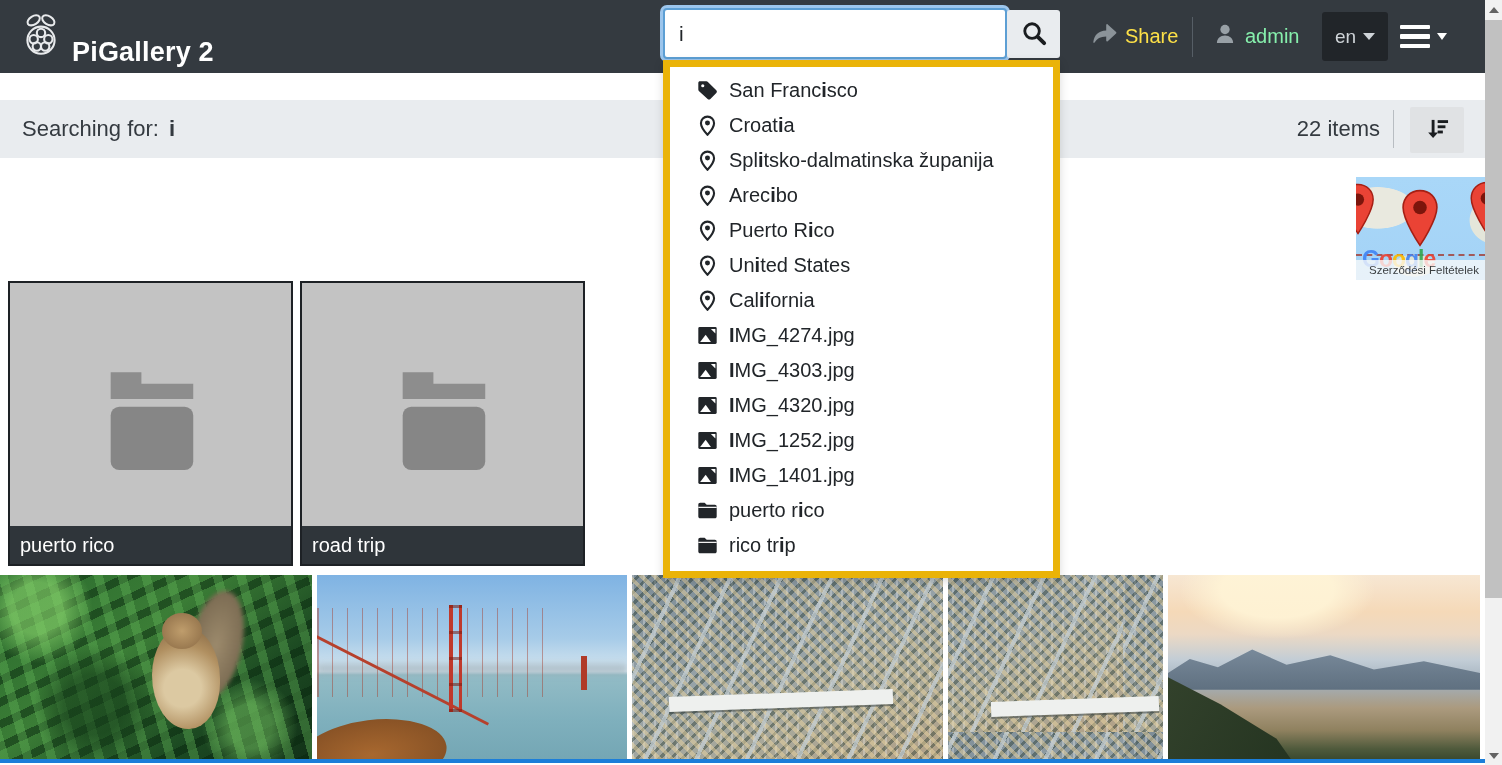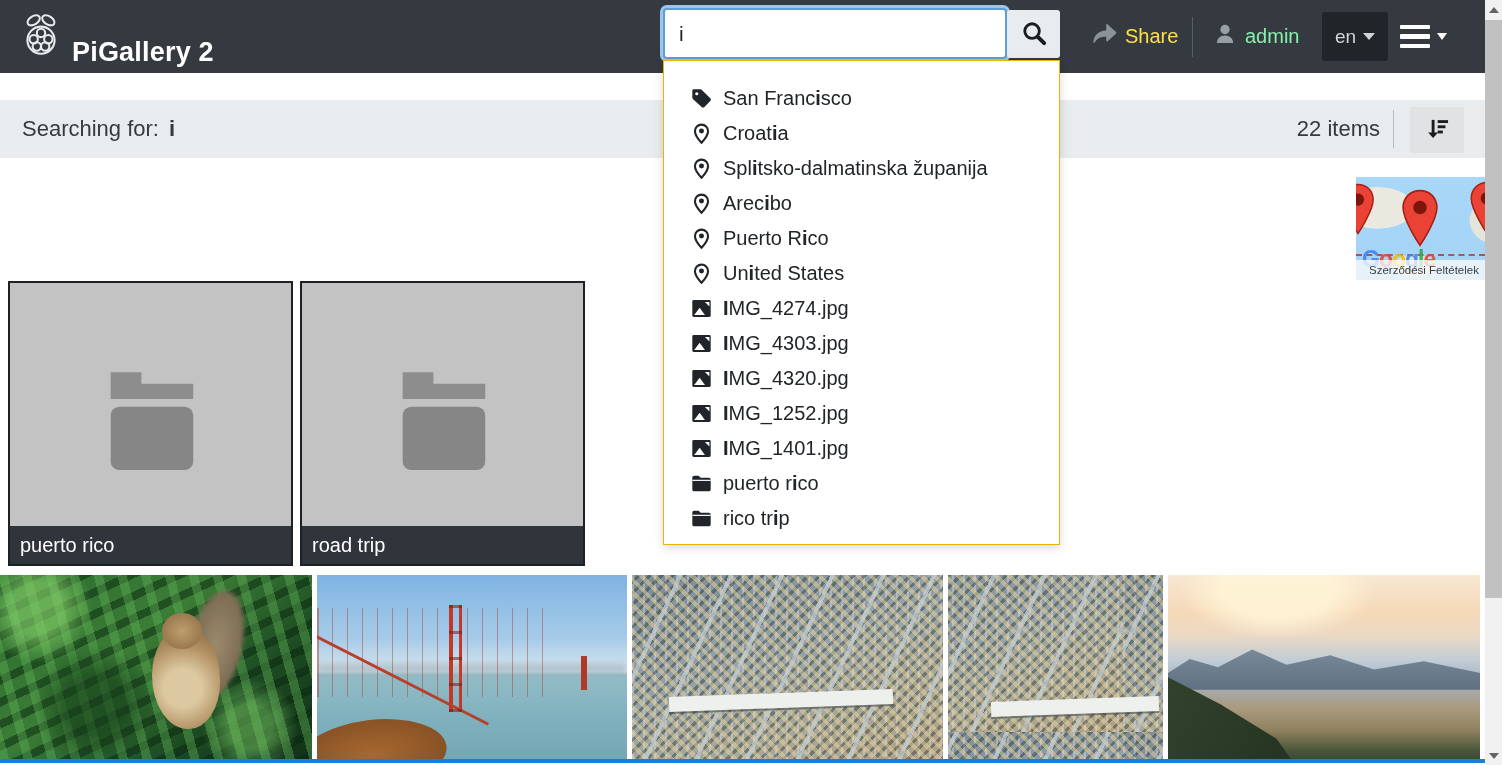--- a/index.html
+++ b/index.html
@@ -37,21 +37,21 @@
     font-size:22px; color:#343a40; gap:10px; }
   #status-text b { font-weight:700; }
   #item-count { position:absolute; right:122px; top:0; height:58px; display:flex; align-items:center;
     font-size:22px; color:#343a40; }
   #status-divider { position:absolute; left:1393px; top:10px; width:1px; height:38px; background:#b8bdc2; }
   #sort-btn { position:absolute; left:1410px; top:7px; width:54px; height:46px; background:#e0e2e4;
     border:none; border-radius:2px; cursor:pointer; display:flex; align-items:center; justify-content:center; }
 
   
   #dropdown { position:absolute; left:663px; top:60px; width:397px; background:#fff;
-    border:1px solid #eab308; box-shadow:0 3px 9px rgba(0,0,0,.15); z-index:50; padding:20px 0 8px 0; }
+    border:7px solid #eab308; box-shadow:0 3px 9px rgba(0,0,0,.15); z-index:50; padding:6px 0 8px 0; }
   .ac-item { height:35px; display:flex; align-items:center; gap:11px; padding-left:27px;
     font-size:20px; color:#212529; cursor:pointer; white-space:nowrap; }
   .ac-item .ico { width:21px; height:21px; flex:0 0 21px; display:flex; }
   .ac-item b { font-weight:700; }
 
   
   #map-thumb { position:absolute; left:1356px; top:177px; width:154px; height:103px; overflow:hidden;
     cursor:pointer; z-index:4;
     background:
       radial-gradient(ellipse 60px 34px at 14% 30%, #e9e9df 0 60%, transparent 62%),
@@ -280,20 +280,29 @@
   <div class="ac-item">
     <span class="ico">
         <svg viewBox="0 0 16 16" width="21" height="21">
           <path d="M8 1.2a5 5 0 0 0-5 5c0 3.4 5 8.8 5 8.8s5-5.4 5-8.8a5 5 0 0 0-5-5z" fill="none" stroke="#212529" stroke-width="1.6"></path>
           <circle cx="8" cy="6.1" r="1.9" fill="#212529"></circle>
         </svg>
       </span>
     <span class="lbl"><span>Un</span><b>i</b><span>ted States</span></span>
   </div>
 
+  <div class="ac-item">
+    <span class="ico">
+        <svg viewBox="0 0 16 16" width="21" height="21">
+          <path d="M8 1.2a5 5 0 0 0-5 5c0 3.4 5 8.8 5 8.8s5-5.4 5-8.8a5 5 0 0 0-5-5z" fill="none" stroke="#212529" stroke-width="1.6"></path>
+          <circle cx="8" cy="6.1" r="1.9" fill="#212529"></circle>
+        </svg>
+      </span>
+    <span class="lbl"><span>Cal</span><b>i</b><span>fornia</span></span>
+  </div>
 
   <div class="ac-item">
     <span class="ico">
         <svg viewBox="0 0 16 16" width="21" height="21">
           <rect x="1" y="1.6" width="14" height="12.8" rx="1" fill="#212529"></rect>
           <path d="M2.4 13l4.2-5.6 4 5.6z" fill="#fff"></path>
           <path d="M10.6 3h3.4v3.4z" fill="#fff"></path>
         </svg>
       </span>
     <span class="lbl"><span></span><b>I</b><span>MG_4274.jpg</span></span>

